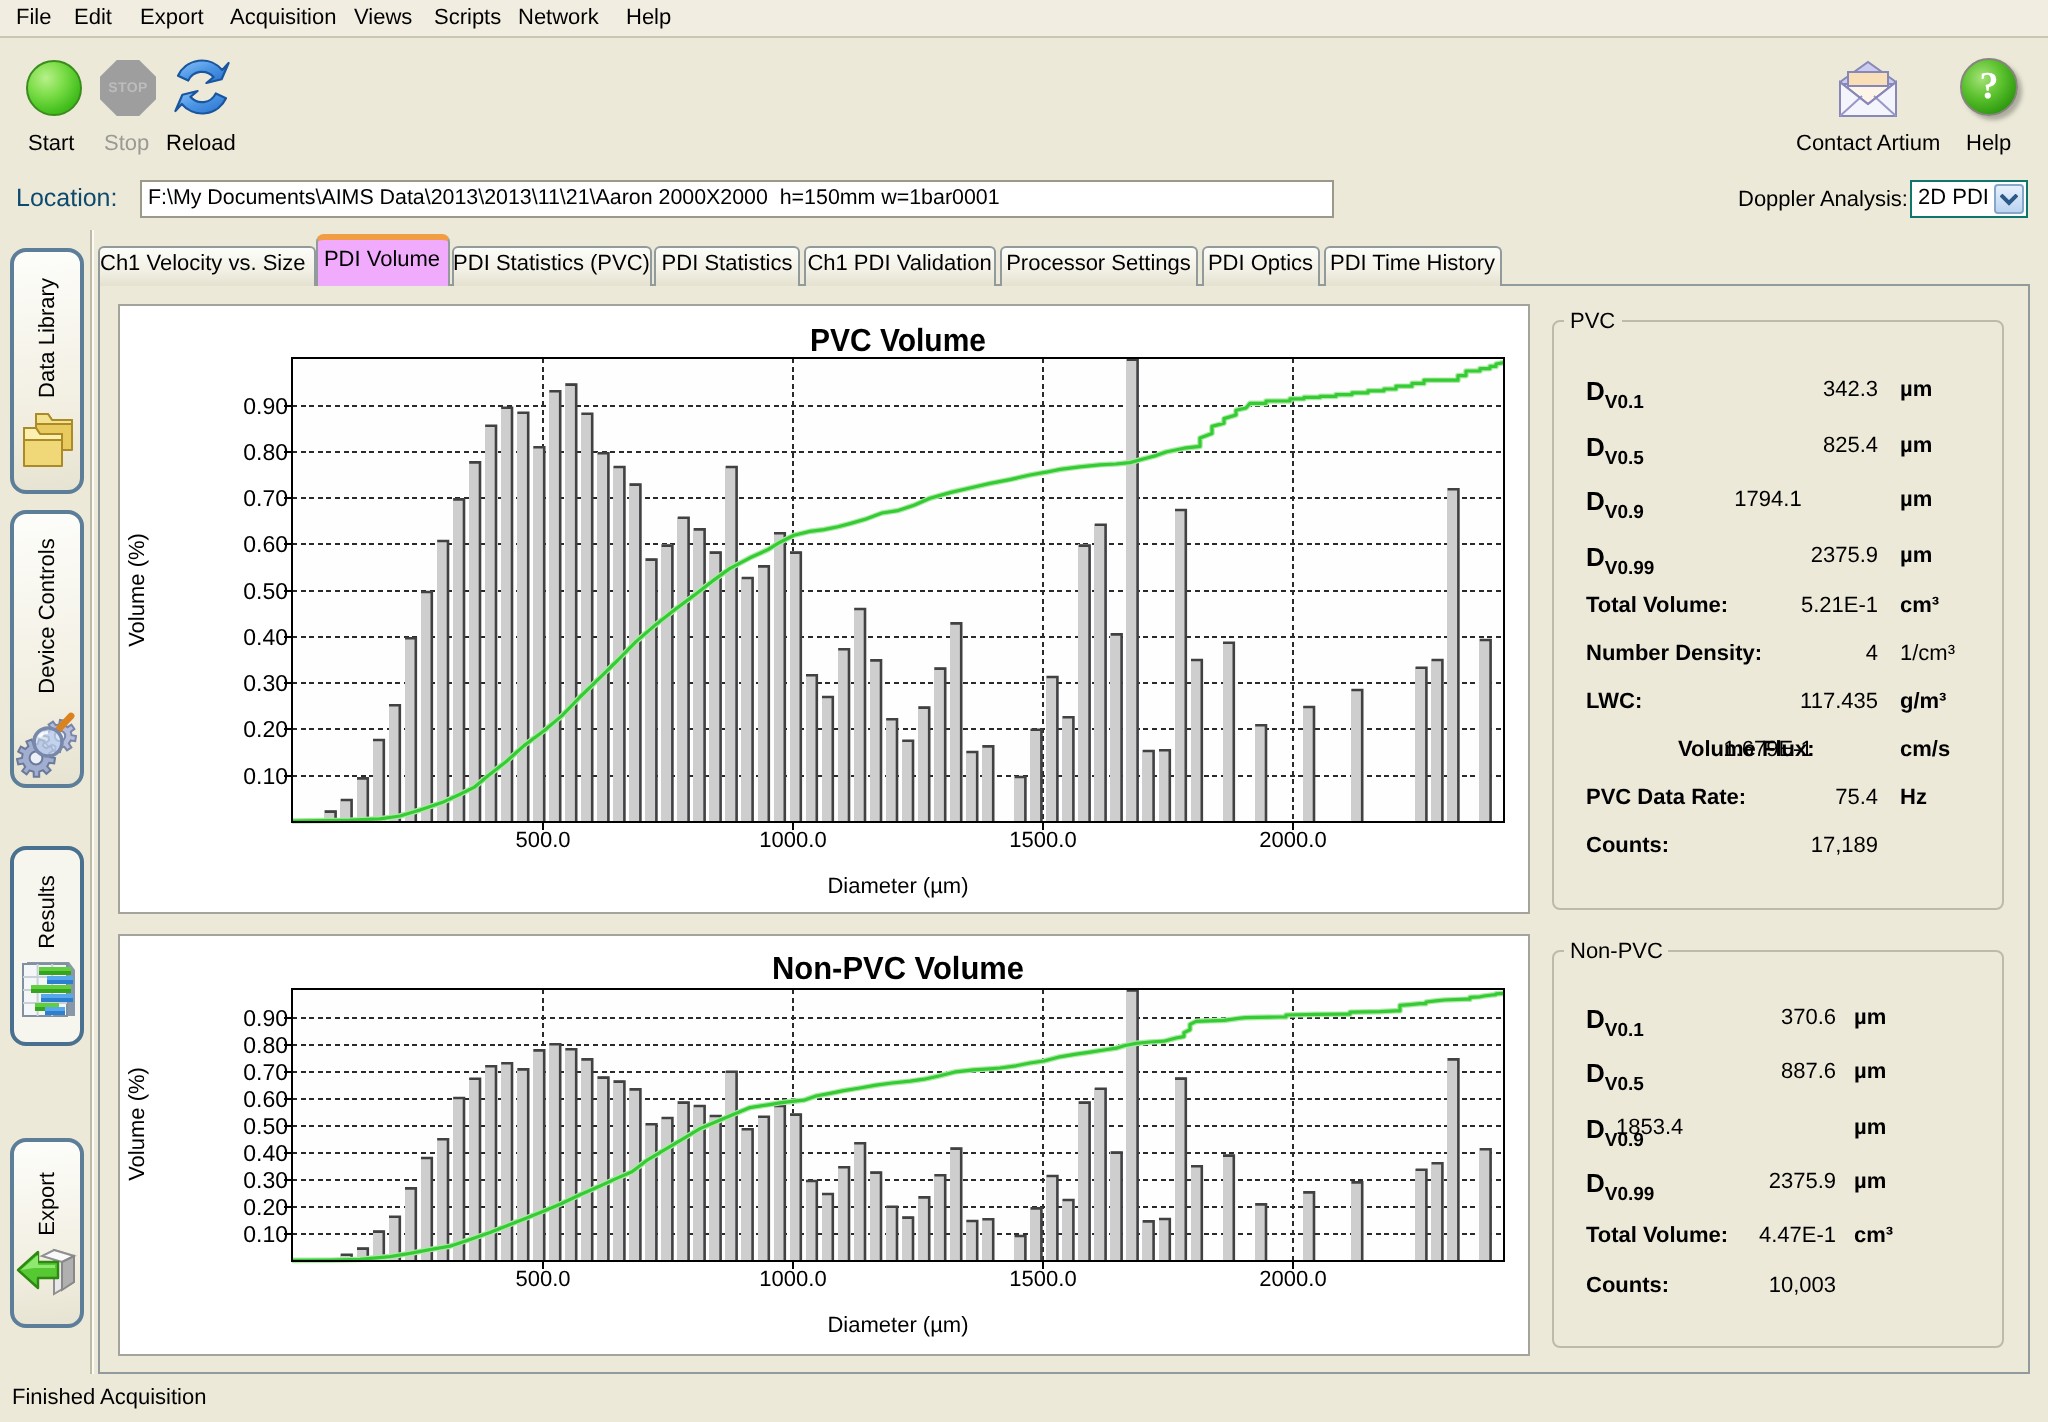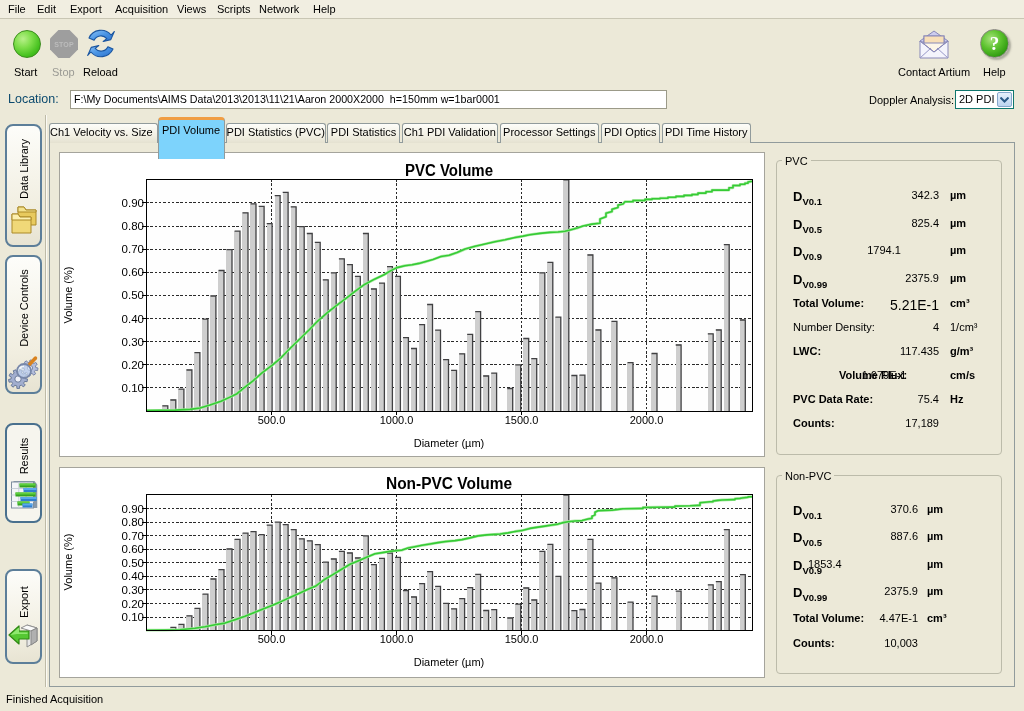--- a/index.html
+++ b/index.html
@@ -56,21 +56,21 @@
 <div class="ab txt" style="left:869px;top:94px;width:84px;text-align:left">Doppler Analysis:</div>
 <div class="ab" style="left:955px;top:90px;width:59px;height:19px;background:#fff;border:1px solid #0f766e;font-size:11px;line-height:17px;padding-left:3px">2D PDI<span style="position:absolute;right:1px;top:1px;width:15px;height:15px;background:linear-gradient(#e6f0fc,#bcd4f0);border:1px solid #86a7cc;border-radius:2px;display:flex;align-items:center;justify-content:center">
       <svg width="9" height="6" viewBox="0 0 9 6">
         <path d="M0.5 0.5 L4.5 4.5 L8.5 0.5" fill="none" stroke="#2b5a88" stroke-width="2"></path>
       </svg>
     </span></div>
 <div class="ab" style="left:45px;top:115px;width:1px;height:572px;background:#bdbaa7"></div>
 <div class="ab" style="left:46px;top:115px;width:1px;height:572px;background:#fbfaf4"></div>
 <div class="ab" style="left:49px;top:142px;width:966px;height:545px;background:#ece9d8;border:1px solid #919b9c"></div>
 <div class="ab" style="left:49px;top:122.5px;width:108.5px;height:20px;background:linear-gradient(#fdfdf9,#f2f0e4 60%,#e4e1d0);border:1px solid #919b9c;border-bottom:none;border-radius:3px 3px 0 0;font-size:11px;text-align:left;line-height:16.5px;white-space:nowrap">Ch1 Velocity vs. Size</div>
-<div class="ab" style="left:157.5px;top:117px;width:67.0px;height:42px;background:#7dd3fc;border:1px solid #919b9c;border-bottom:none;border-radius:4px 4px 0 0;border-top:3px solid #f09d43;z-index:5;font-size:11px;text-align:center;line-height:20px;white-space:nowrap">PDI Volume</div>
+<div class="ab" style="left:157.5px;top:117px;width:67.0px;height:26px;background:#f0abfc;border:1px solid #919b9c;border-bottom:none;border-radius:4px 4px 0 0;border-top:3px solid #f09d43;z-index:5;font-size:11px;text-align:center;line-height:20px;white-space:nowrap">PDI Volume</div>
 <div class="ab" style="left:225.5px;top:122.5px;width:100.5px;height:20px;background:linear-gradient(#fdfdf9,#f2f0e4 60%,#e4e1d0);border:1px solid #919b9c;border-bottom:none;border-radius:3px 3px 0 0;font-size:11px;text-align:center;line-height:16.5px;white-space:nowrap">PDI Statistics (PVC)</div>
 <div class="ab" style="left:327px;top:122.5px;width:73px;height:20px;background:linear-gradient(#fdfdf9,#f2f0e4 60%,#e4e1d0);border:1px solid #919b9c;border-bottom:none;border-radius:3px 3px 0 0;font-size:11px;text-align:center;line-height:16.5px;white-space:nowrap">PDI Statistics</div>
 <div class="ab" style="left:402px;top:122.5px;width:95.5px;height:20px;background:linear-gradient(#fdfdf9,#f2f0e4 60%,#e4e1d0);border:1px solid #919b9c;border-bottom:none;border-radius:3px 3px 0 0;font-size:11px;text-align:center;line-height:16.5px;white-space:nowrap">Ch1 PDI Validation</div>
 <div class="ab" style="left:500px;top:122.5px;width:98.5px;height:20px;background:linear-gradient(#fdfdf9,#f2f0e4 60%,#e4e1d0);border:1px solid #919b9c;border-bottom:none;border-radius:3px 3px 0 0;font-size:11px;text-align:center;line-height:16.5px;white-space:nowrap">Processor Settings</div>
 <div class="ab" style="left:601px;top:122.5px;width:58.5px;height:20px;background:linear-gradient(#fdfdf9,#f2f0e4 60%,#e4e1d0);border:1px solid #919b9c;border-bottom:none;border-radius:3px 3px 0 0;font-size:11px;text-align:center;line-height:16.5px;white-space:nowrap">PDI Optics</div>
 <div class="ab" style="left:661.5px;top:122.5px;width:89.5px;height:20px;background:linear-gradient(#fdfdf9,#f2f0e4 60%,#e4e1d0);border:1px solid #919b9c;border-bottom:none;border-radius:3px 3px 0 0;font-size:11px;text-align:center;line-height:16.5px;white-space:nowrap">PDI Time History</div>
 <div class="ab" style="left:5px;top:124px;width:37px;height:123px;background:linear-gradient(175deg,#fdfdfa,#f1eee0 70%,#e7e3d2);border:2px solid #5c7e99;border-radius:8px;z-index:3">
     <div style="position:absolute;left:50%;top:43px;transform:translate(-50%,-50%) rotate(-90deg);font-size:11px;color:#000;white-space:nowrap">Data Library</div>
     <div style="position:absolute;left:50%;top:76px;transform:translateX(-50%)"><svg width="30" height="38" viewBox="0 0 30 38">
 <g stroke="#ab8a28" stroke-width="1" stroke-linejoin="round">
@@ -499,23 +499,23 @@
 <div class="ab" style="left:793px;top:214.5px;white-space:nowrap"><span style="font-size:13px;font-weight:bold">D</span><span style="font-size:9.5px;font-weight:bold;vertical-align:-4px">V0.5</span></div>
 <div class="ab" style="left:829px;top:216.5px;width:110px;font-size:11px;text-align:right">825.4</div>
 <div class="ab" style="left:950px;top:216.5px;font-size:11px;font-weight:bold">µm</div>
 <div class="ab" style="left:793px;top:242px;white-space:nowrap"><span style="font-size:13px;font-weight:bold">D</span><span style="font-size:9.5px;font-weight:bold;vertical-align:-4px">V0.9</span></div>
 <div class="ab" style="left:829px;top:244px;width:110px;font-size:11px;text-align:center">1794.1</div>
 <div class="ab" style="left:950px;top:244px;font-size:11px;font-weight:bold">µm</div>
 <div class="ab" style="left:793px;top:269.5px;white-space:nowrap"><span style="font-size:13px;font-weight:bold">D</span><span style="font-size:9.5px;font-weight:bold;vertical-align:-4px">V0.99</span></div>
 <div class="ab" style="left:829px;top:271.5px;width:110px;font-size:11px;text-align:right">2375.9</div>
 <div class="ab" style="left:950px;top:271.5px;font-size:11px;font-weight:bold">µm</div>
 <div class="ab" style="left:793px;top:296.5px;font-size:11px;font-weight:bold;white-space:nowrap">Total Volume:</div>
-<div class="ab" style="left:829px;top:296.5px;width:110px;font-size:14px;text-align:right">5.21E-1</div>
+<div class="ab" style="left:829px;top:296.5px;width:110px;font-size:11px;text-align:right">5.21E-1</div>
 <div class="ab" style="left:950px;top:296.5px;font-size:11px;font-weight:bold">cm³</div>
-<div class="ab" style="left:793px;top:320.5px;font-size:11px;font-weight:normal;white-space:nowrap">Number Density:</div>
+<div class="ab" style="left:793px;top:320.5px;font-size:11px;font-weight:bold;white-space:nowrap">Number Density:</div>
 <div class="ab" style="left:829px;top:320.5px;width:110px;font-size:11px;text-align:right">4</div>
 <div class="ab" style="left:950px;top:320.5px;font-size:11px;font-weight:normal">1/cm³</div>
 <div class="ab" style="left:793px;top:344.5px;font-size:11px;font-weight:bold;white-space:nowrap">LWC:</div>
 <div class="ab" style="left:829px;top:344.5px;width:110px;font-size:11px;text-align:right">117.435</div>
 <div class="ab" style="left:950px;top:344.5px;font-size:11px;font-weight:bold">g/m³</div>
 <div class="ab" style="left:839px;top:368.5px;font-size:11px;font-weight:bold;white-space:nowrap">Volume Flux:</div>
 <div class="ab" style="left:829px;top:368.5px;width:110px;font-size:11px;text-align:center">1.679E-1</div>
 <div class="ab" style="left:950px;top:368.5px;font-size:11px;font-weight:bold">cm/s</div>
 <div class="ab" style="left:793px;top:392.5px;font-size:11px;font-weight:bold;white-space:nowrap">PVC Data Rate:</div>
 <div class="ab" style="left:829px;top:392.5px;width:110px;font-size:11px;text-align:right">75.4</div>

